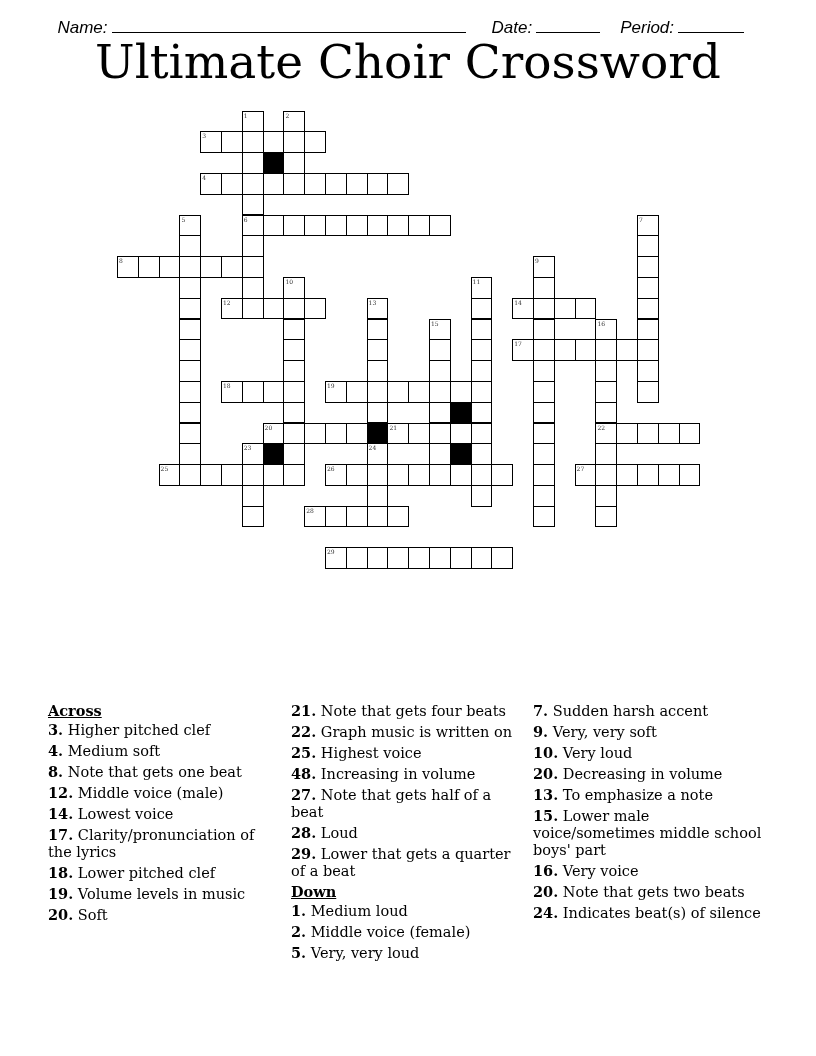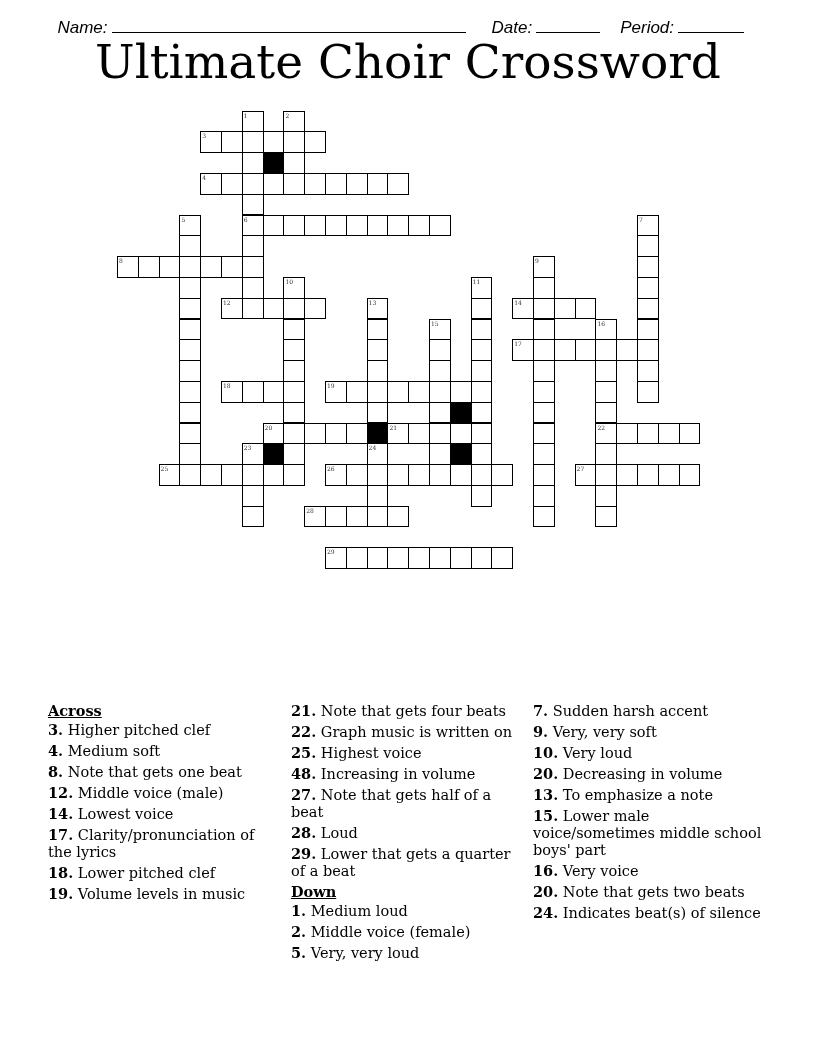--- a/index.html
+++ b/index.html
@@ -284,20 +284,21 @@
     <div class="section-head">Across</div>
     <div id="col1-clues">
         <div class="clue"><b>3.</b> <span>Higher pitched clef</span></div>
         <div class="clue"><b>4.</b> <span>Medium soft</span></div>
         <div class="clue"><b>8.</b> <span>Note that gets one beat</span></div>
         <div class="clue"><b>12.</b> <span>Middle voice (male)</span></div>
         <div class="clue"><b>14.</b> <span>Lowest voice</span></div>
         <div class="clue"><b>17.</b> <span>Clarity/pronunciation of the lyrics</span></div>
         <div class="clue"><b>18.</b> <span>Lower pitched clef</span></div>
         <div class="clue"><b>19.</b> <span>Volume levels in music</span></div>
+        <div class="clue"><b>20.</b> <span>Soft</span></div>
       </div>
   </div>
   <div class="col" style="left:291px; width:230px;">
     <div id="col2-clues-a">
         <div class="clue"><b>21.</b> <span>Note that gets four beats</span></div>
         <div class="clue"><b>22.</b> <span>Graph music is written on</span></div>
         <div class="clue"><b>25.</b> <span>Highest voice</span></div>
         <div class="clue"><b>48.</b> <span>Increasing in volume</span></div>
         <div class="clue"><b>27.</b> <span>Note that gets half of a beat</span></div>
         <div class="clue"><b>28.</b> <span>Loud</span></div>

